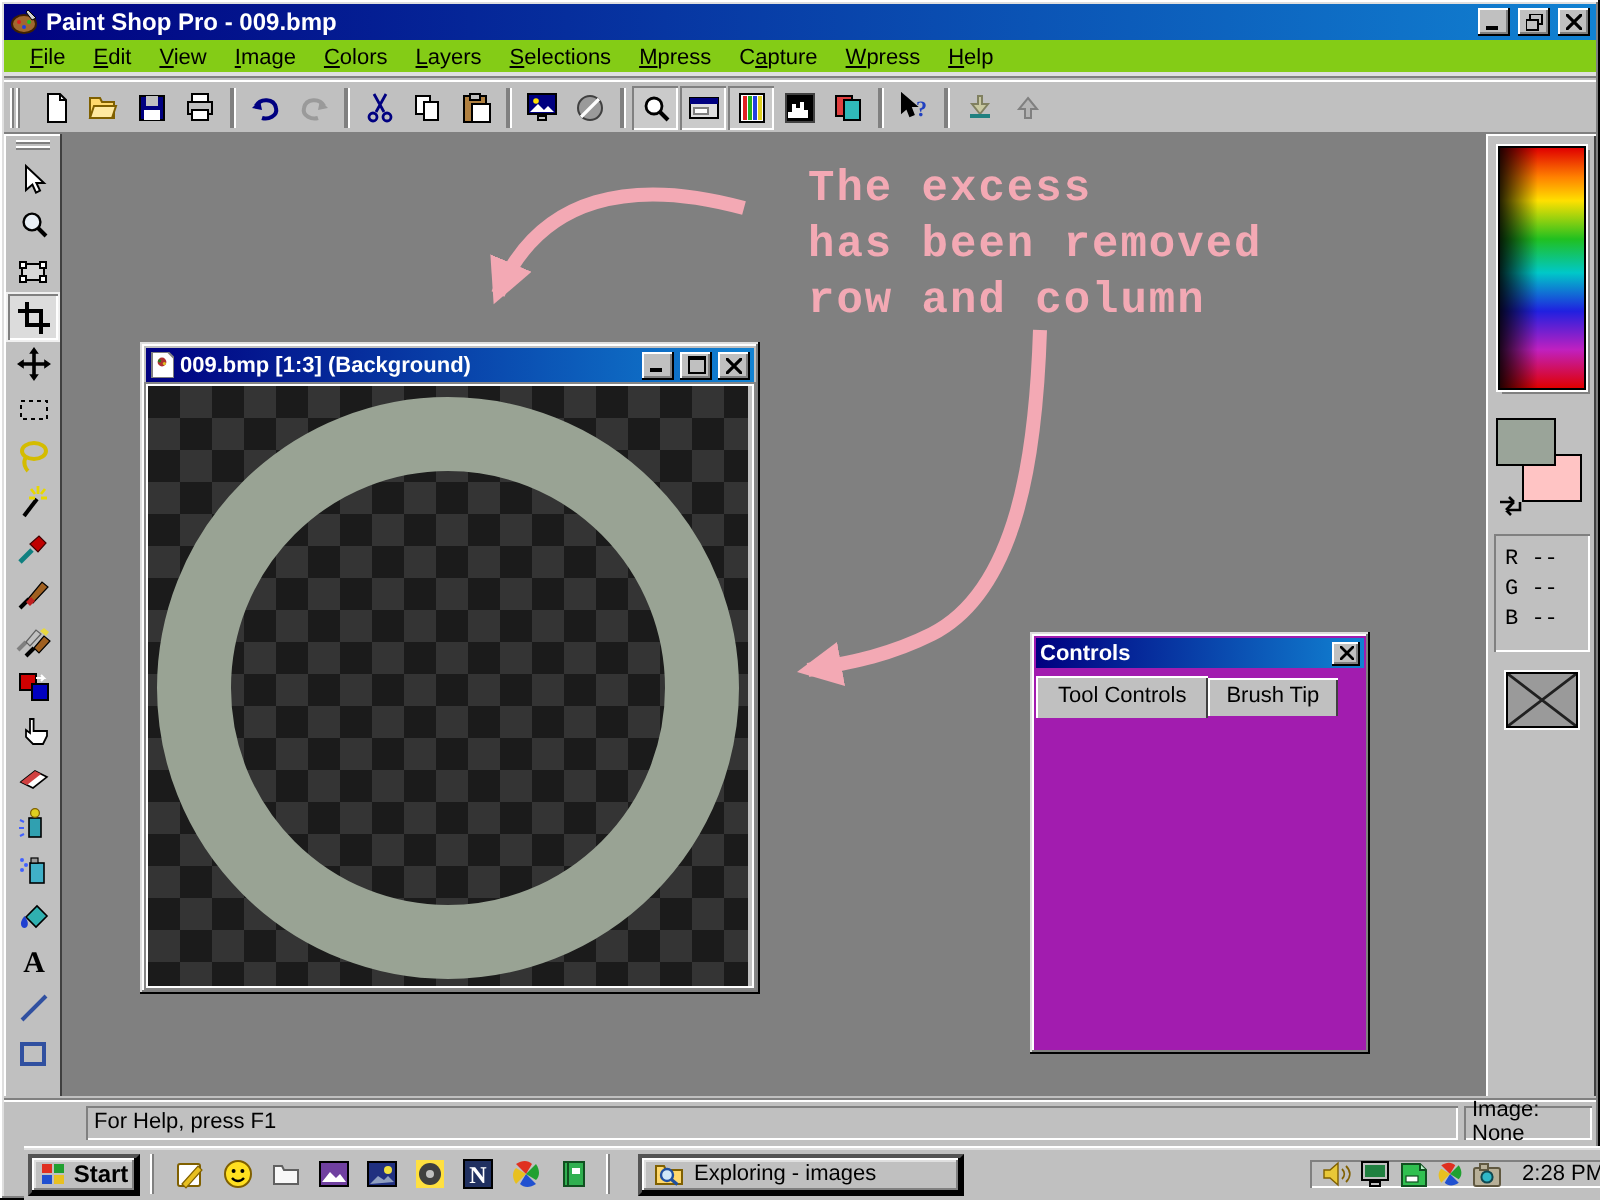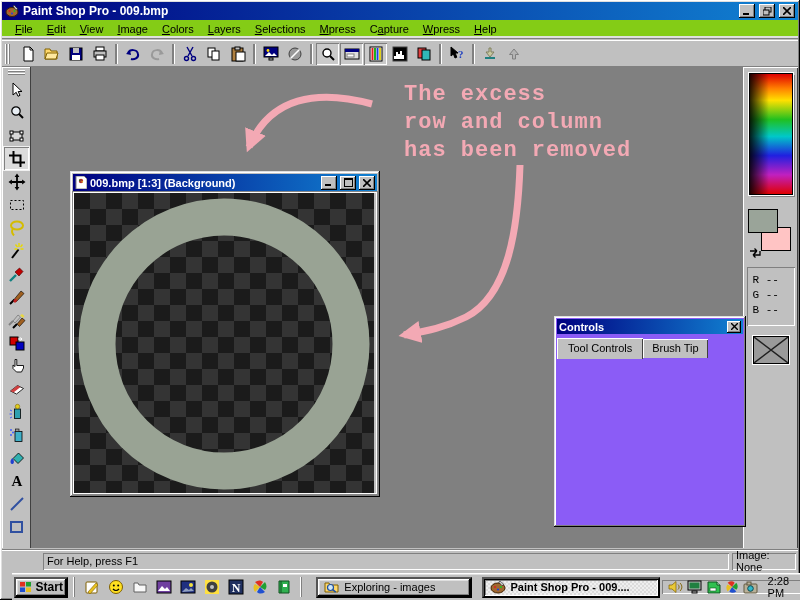--- a/index.html
+++ b/index.html
@@ -77,21 +77,21 @@
   .canvas { width:300px; height:300px; position:relative;
             background: repeating-conic-gradient(#343434 0deg 90deg, #1b1b1b 90deg 180deg) 0 0 / 32px 32px; }
   .canvas svg { position:absolute; left:0; top:0; }
 
   
   .annotation { position:absolute; left:402px; top:14px; font-family:"Liberation Mono",monospace;
                 font-size:22px; font-weight:bold; letter-spacing:1px; line-height:28px; color:#f3a9b4; }
   .arrows { position:absolute; left:0; top:0; pointer-events:none; }
 
   
-  .ctrldlg { position:absolute; left:552px; top:249px; width:192px; height:211px; background:#8b5cf6;
+  .ctrldlg { position:absolute; left:513px; top:249px; width:170px; height:211px; background:#a21caf;
              box-shadow: inset -1px -1px 0 #000, inset 1px 1px 0 #dfdfdf, inset -2px -2px 0 #808080, inset 2px 2px 0 #fff;
              padding:3px; }
   .ctrldlg .wtitle { height:15px; background:linear-gradient(90deg,#000080,#1182d2); display:flex;
              align-items:center; padding:0 2px; color:#fff; font-weight:bold; font-size:11px; }
   .ctrldlg .wtitle .spacer { flex:1; }
   .ctrldlg .cap-btn { width:14px; height:12px; }
   .tabs { display:flex; align-items:flex-end; height:21px; margin-top:3px; position:relative; z-index:2; }
   .tab { padding:3px 9px 4px 9px; background:#c0c0c0; position:relative;
          box-shadow: inset 1px 1px 0 #fff, inset -1px 0 0 #404040; border-bottom:none;margin-top:44px; }
   .tab.active { padding:4px 11px 5px 11px; margin-bottom:-1px; z-index:3;
@@ -524,22 +524,22 @@
         <div class="canvas">
           <svg width="300" height="300" viewBox="0 0 300 300">
             <circle cx="150" cy="151" r="127" fill="none" stroke="#99a394" stroke-width="37"></circle>
           </svg>
         </div>
       </div>
     </div>
 
     <div class="annotation">
       <div>The excess</div>
+      <div>has been removed</div>
       <div>row and column</div>
-      <div>has been removed</div>
     </div>
 
     <svg class="arrows" width="800" height="481" viewBox="0 0 800 481">
       <defs>
         <marker id="ah" markerUnits="strokeWidth" markerWidth="3.4" markerHeight="3.2" refX="2.4" refY="1.6" orient="auto">
           <path d="M0 0L3.2 1.6L0 3.2z" fill="#f3a9b4"></path>
         </marker>
       </defs>
       <path d="M370 37 C315 22, 268 30, 247 80" fill="none" stroke="#f3a9b4" stroke-width="7" marker-end="url(#ah)"></path>
       <path d="M518 98 C516 160, 507 228, 464 250 C442 261, 424 264, 402 268" fill="none" stroke="#f3a9b4" stroke-width="7" marker-end="url(#ah)"></path>
@@ -650,32 +650,20 @@
       <span>
           <svg width="16" height="14" viewBox="0 0 16 14">
             <path d="M1 12V3h4l1 2h8v7z" fill="#ffd86c" stroke="#806000"></path>
             <circle cx="6.5" cy="7.5" r="3" fill="#d0e8f8" stroke="#2050a0" stroke-width="1.2"></circle>
             <path d="M8.7 9.7l3 2.5" stroke="#2050a0" stroke-width="1.6"></path>
           </svg>
         </span>
       <span class="tlabel">Exploring - images</span>
     </button>
 
-    <button class="taskbtn t2 active">
-      <span>
-          <svg width="16" height="14" viewBox="0 0 16 14">
-            <ellipse cx="8" cy="8" rx="7" ry="5" fill="#a06830" stroke="#402000"></ellipse>
-            <circle cx="5" cy="7" r="1.1" fill="#e02020"></circle>
-            <circle cx="8" cy="9.5" r="1.1" fill="#2040e0"></circle>
-            <circle cx="11" cy="7" r="1.1" fill="#20c020"></circle>
-            <path d="M10 1l4 3.5-2 1.2-3.2-3.5z" fill="#d0d0d0" stroke="#000" stroke-width=".5"></path>
-          </svg>
-        </span>
-      <span class="tlabel">Paint Shop Pro - 009....</span>
-    </button>
 
     <div class="tray">
       <span>
           <svg width="15" height="14" viewBox="0 0 15 14">
             <path d="M1 5h3l4-3.5v11L4 9H1z" fill="#e8c838" stroke="#806000" stroke-width=".7"></path>
             <path d="M10 4.5c1.5 1.5 1.5 3.5 0 5M12 3c2.5 2.5 2.5 5.5 0 8" fill="none" stroke="#806000" stroke-width=".9"></path>
           </svg>
         </span>
       <span>
           <svg width="15" height="14" viewBox="0 0 15 14">

